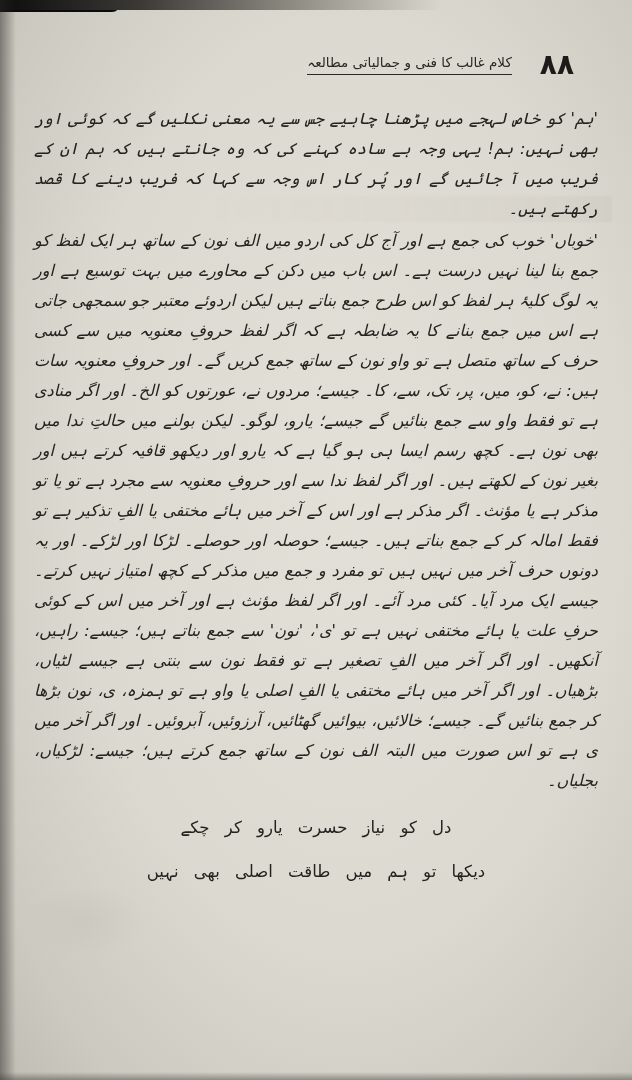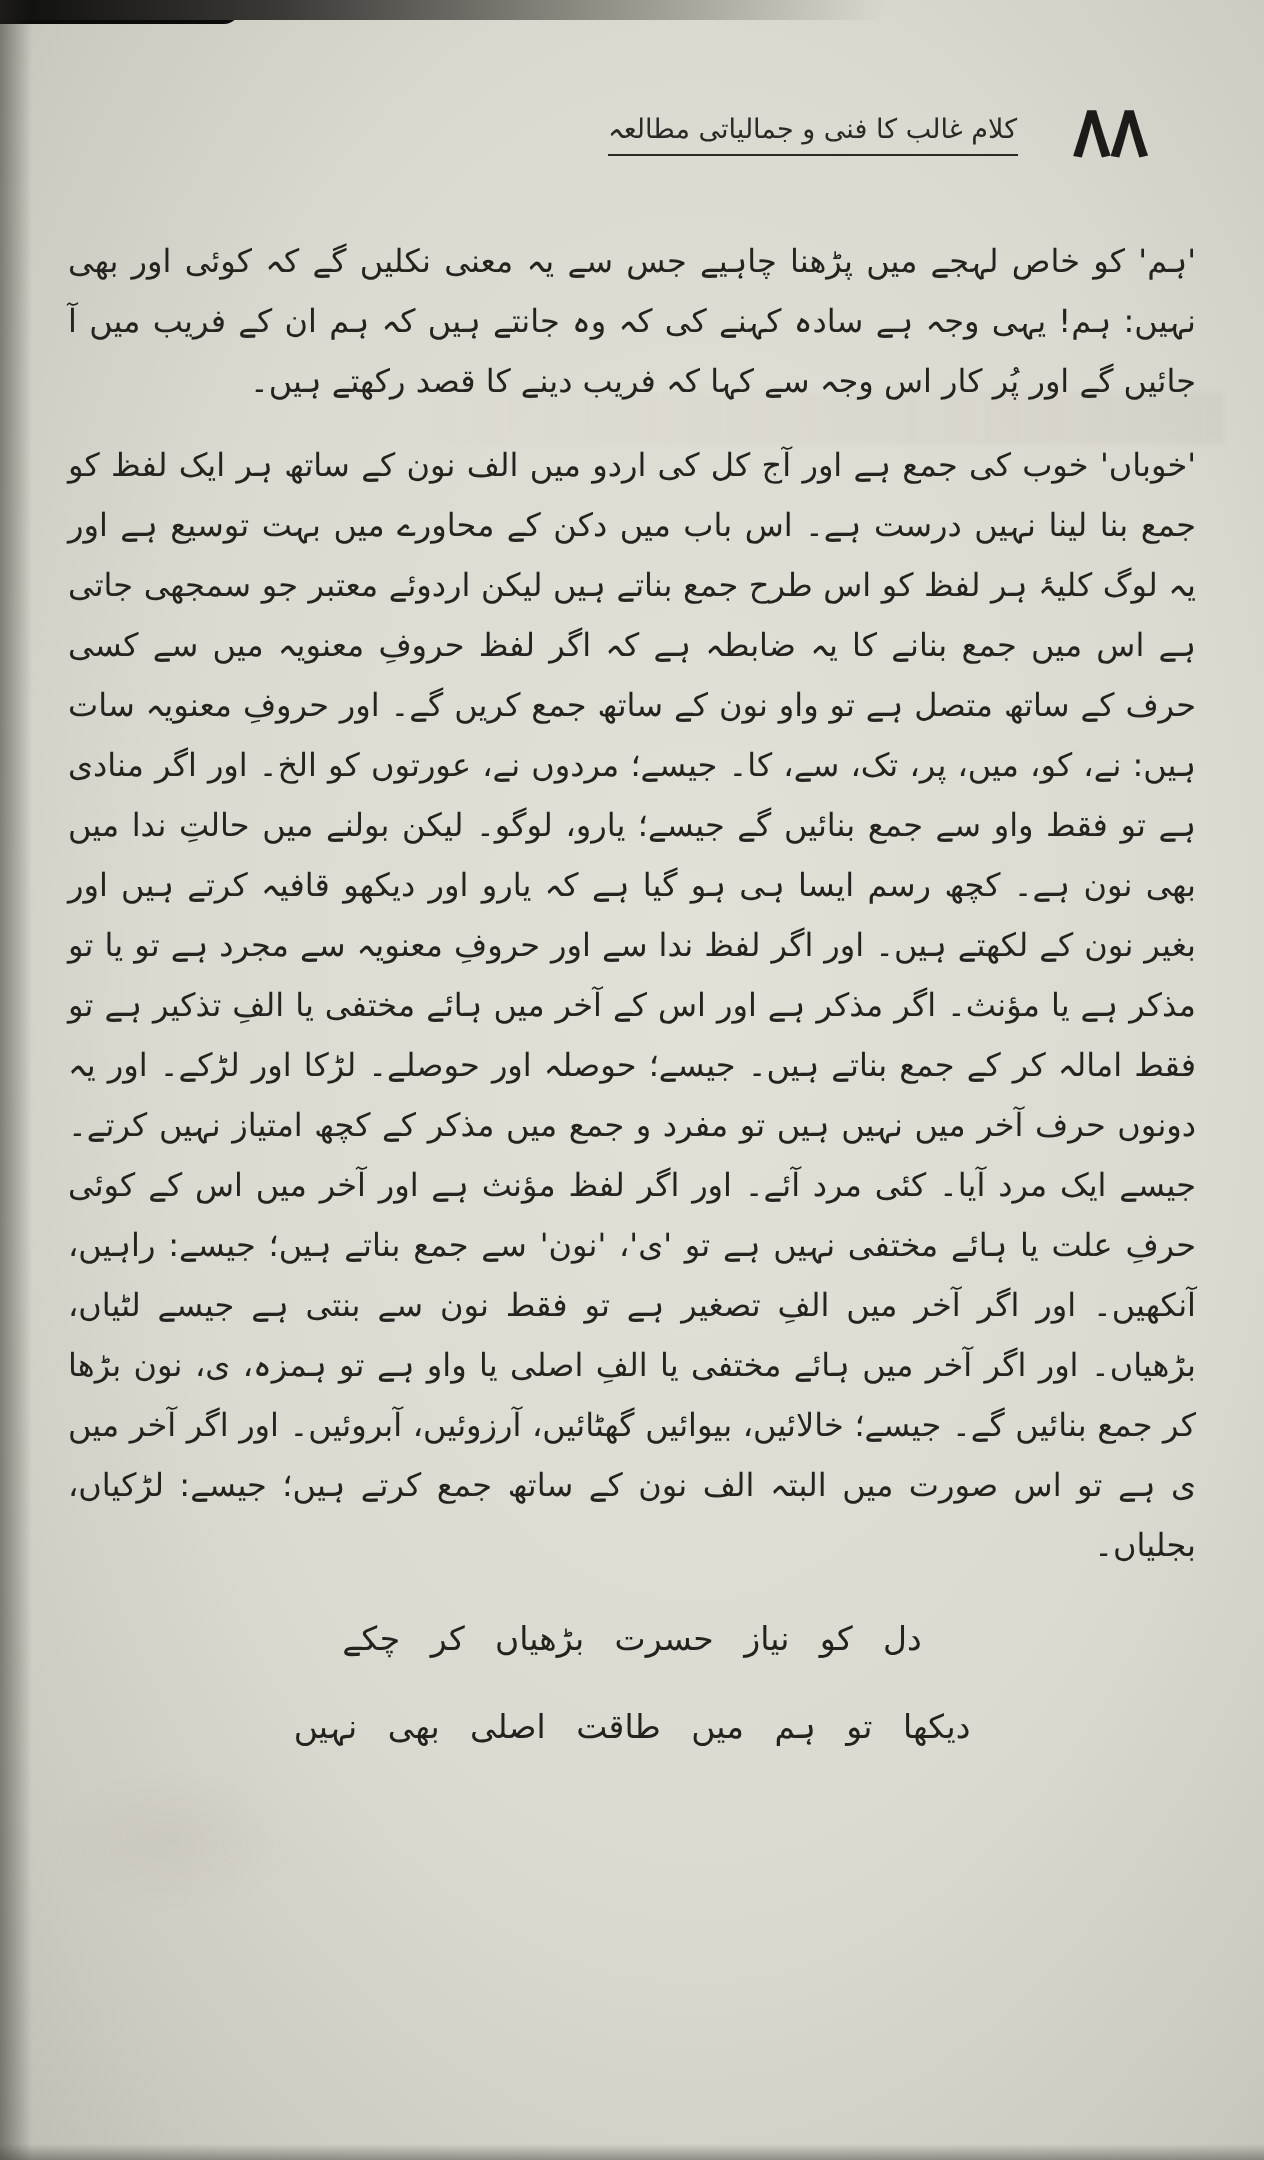--- a/index.html
+++ b/index.html
@@ -47,35 +47,35 @@
     background:radial-gradient(ellipse,rgba(150,146,135,.28),rgba(150,146,135,0) 70%);}
 
   
   .header{
     position:absolute;top:48px;right:0;left:0;
     display:flex;flex-direction:row;justify-content:flex-start;
     align-items:center;gap:28px;
     padding-right:58px;
   }
   .page-number{
-    font-size:32px;font-weight:bold;color:#1c1b19;letter-spacing:2px;font-family:Liberation Serif, serif;
+    font-size:28px;font-weight:bold;color:#1c1b19;letter-spacing:2px;
   }
   .header-title{
     font-size:13.5px;color:#2a2926;
     padding-bottom:4px;border-bottom:1.5px solid #2a2926;
   }
 
   
   .body-text{
     position:absolute;top:104px;right:34px;left:34px;
     font-size:16px;line-height:30px;
     text-align:justify;
     color:#24231f;
   }
-  .body-text p{margin:12px 0 2px 0;}
+  .body-text p{margin:0 0 2px 0;font-style:italic;}
 
   
   .verse{
     margin-top:10px;
     text-align:center;
     font-size:16.5px;
     line-height:44px;
     color:#23221e;
   }
   .verse .verse-line{word-spacing:10px;}
@@ -102,19 +102,19 @@
   <div class="header">
     <span class="page-number">۸۸</span>
     <span class="header-title">کلام غالب کا فنی و جمالیاتی مطالعہ</span>
   </div>
 
   <div class="body-text">
     <p>'ہم' کو خاص لہجے میں پڑھنا چاہیے جس سے یہ معنی نکلیں گے کہ کوئی اور بھی نہیں: ہم! یہی وجہ ہے سادہ کہنے کی کہ وہ جانتے ہیں کہ ہم ان کے فریب میں آ جائیں گے اور پُر کار اس وجہ سے کہا کہ فریب دینے کا قصد رکھتے ہیں۔</p>
     <p>'خوباں' خوب کی جمع ہے اور آج کل کی اردو میں الف نون کے ساتھ ہر ایک لفظ کو جمع بنا لینا نہیں درست ہے۔ اس باب میں دکن کے محاورے میں بہت توسیع ہے اور یہ لوگ کلیۂ ہر لفظ کو اس طرح جمع بناتے ہیں لیکن اردوئے معتبر جو سمجھی جاتی ہے اس میں جمع بنانے کا یہ ضابطہ ہے کہ اگر لفظ حروفِ معنویہ میں سے کسی حرف کے ساتھ متصل ہے تو واو نون کے ساتھ جمع کریں گے۔ اور حروفِ معنویہ سات ہیں: نے، کو، میں، پر، تک، سے، کا۔ جیسے؛ مردوں نے، عورتوں کو الخ۔ اور اگر منادی ہے تو فقط واو سے جمع بنائیں گے جیسے؛ یارو، لوگو۔ لیکن بولنے میں حالتِ ندا میں بھی نون ہے۔ کچھ رسم ایسا ہی ہو گیا ہے کہ یارو اور دیکھو قافیہ کرتے ہیں اور بغیر نون کے لکھتے ہیں۔ اور اگر لفظ ندا سے اور حروفِ معنویہ سے مجرد ہے تو یا تو مذکر ہے یا مؤنث۔ اگر مذکر ہے اور اس کے آخر میں ہائے مختفی یا الفِ تذکیر ہے تو فقط امالہ کر کے جمع بناتے ہیں۔ جیسے؛ حوصلہ اور حوصلے۔ لڑکا اور لڑکے۔ اور یہ دونوں حرف آخر میں نہیں ہیں تو مفرد و جمع میں مذکر کے کچھ امتیاز نہیں کرتے۔ جیسے ایک مرد آیا۔ کئی مرد آئے۔ اور اگر لفظ مؤنث ہے اور آخر میں اس کے کوئی حرفِ علت یا ہائے مختفی نہیں ہے تو 'ی'، 'نون' سے جمع بناتے ہیں؛ جیسے: راہیں، آنکھیں۔ اور اگر آخر میں الفِ تصغیر ہے تو فقط نون سے بنتی ہے جیسے لٹیاں، بڑھیاں۔ اور اگر آخر میں ہائے مختفی یا الفِ اصلی یا واو ہے تو ہمزہ، ی، نون بڑھا کر جمع بنائیں گے۔ جیسے؛ خالائیں، بیوائیں گھٹائیں، آرزوئیں، آبروئیں۔ اور اگر آخر میں ی ہے تو اس صورت میں البتہ الف نون کے ساتھ جمع کرتے ہیں؛ جیسے: لڑکیاں، بجلیاں۔</p>
 
     <div class="verse">
-      <div class="verse-line">دل کو نیاز حسرت بڑھیاں کر چکے</div>
+      <div class="verse-line">دل کو نیاز حسرت یارو کر چکے</div>
       <div class="verse-line">دیکھا تو ہم میں طاقت اصلی بھی نہیں</div>
     </div>
 
   </div>
 
 </div>
 
 </body></html>

